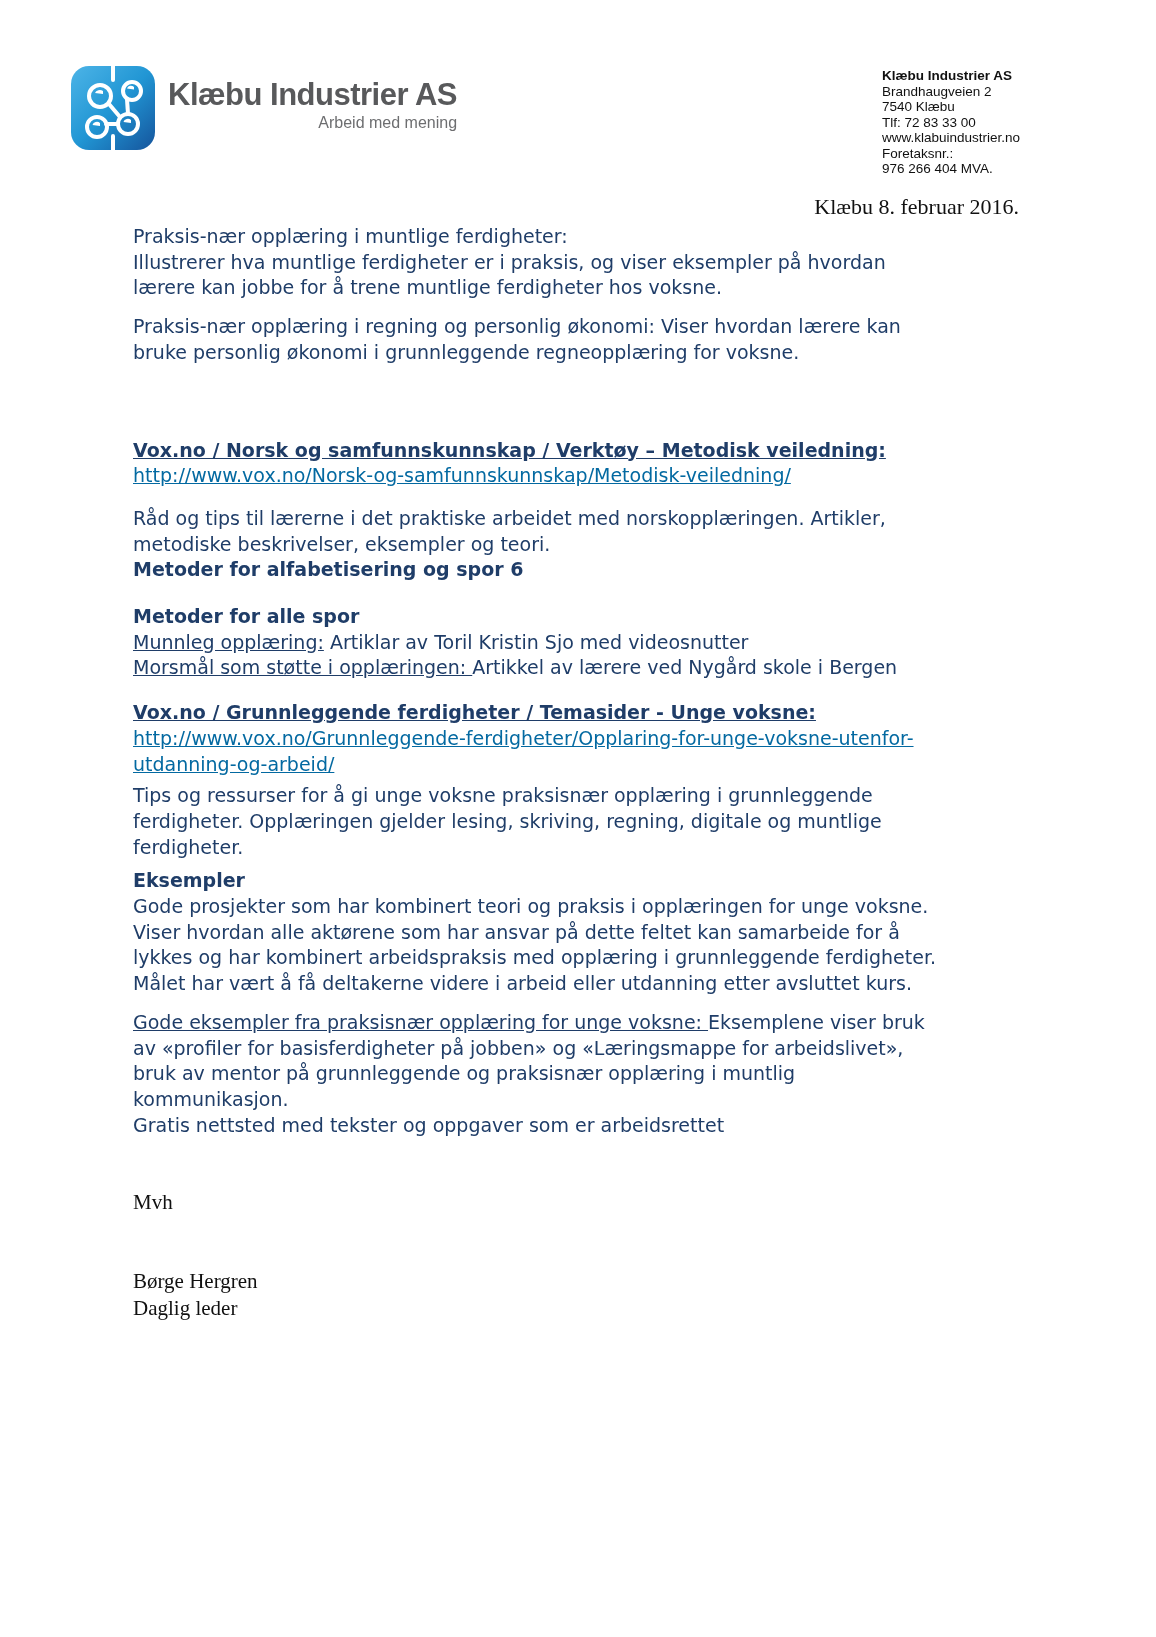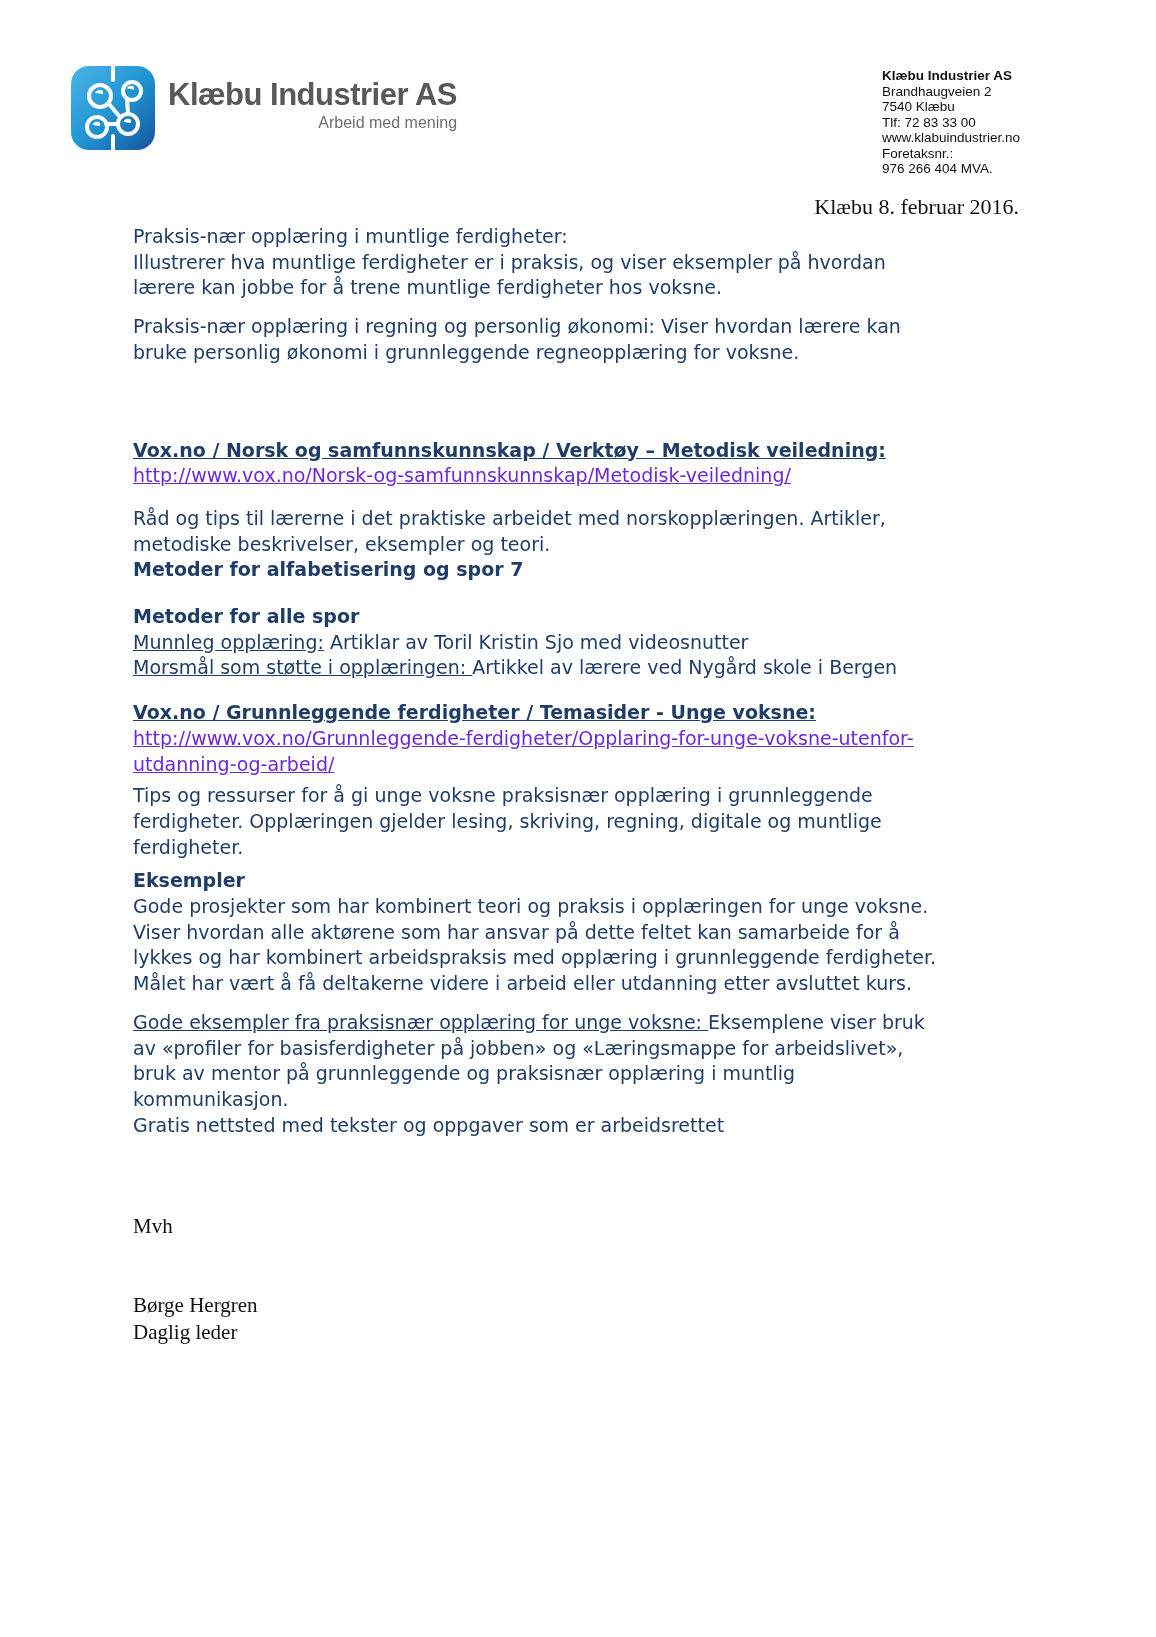--- a/index.html
+++ b/index.html
@@ -39,33 +39,33 @@
   }
   
   .body-col{
     position:absolute;left:133px;top:224px;width:1000px;
     font-size:19px;line-height:25.7px;color:#1f3d68;
   }
   .pre{white-space:pre-line;}
   .b{font-weight:bold;}
   .u{text-decoration:underline;}
   .navy{color:#1f3d68;}
-  .url{color:#6d28d9;text-decoration:underline;}
+  .url{color:#0369a1;text-decoration:underline;}
   .url-bright{color:#2323cd;text-decoration:underline;}
   p{margin:0;}
   .mt-p2{margin-top:13px;}
   .mt-s1h{margin-top:72px;}
   .mt-s1t{margin-top:17px;}
   .mt-s2h{margin-top:21px;}
   .mt-s3h{margin-top:19px;}
   .mt-s3t{margin-top:6px;}
   .mt-s4h{margin-top:8px;}
   .mt-s4i{margin-top:13px;}
   .mt-les{margin-top:39px;}
-  .mt-mvh{margin-top:75px;}
+  .mt-mvh{margin-top:51px;}
   .mt-sig{margin-top:52px;}
   .serif{
     font-family:"Liberation Serif", serif;
     font-size:21px;line-height:27px;color:#111111;
   }
   .sig-row{position:relative;height:60px;}
   .sig-left{position:absolute;left:0;top:0;}
   .sig-right{position:absolute;left:595px;top:0;}
 </style>
 </head>
@@ -124,21 +124,21 @@
     <p class="pre">Illustrerer hva muntlige ferdigheter er i praksis, og viser eksempler på hvordan
 lærere kan jobbe for å trene muntlige ferdigheter hos voksne.</p>
 
     <p class="pre mt-p2">Praksis-nær opplæring i regning og personlig økonomi: Viser hvordan lærere kan
 bruke personlig økonomi i grunnleggende regneopplæring for voksne.</p>
 
     <p class="mt-s1h"><span class="b u navy">Vox.no / Norsk og samfunnskunnskap / Verktøy – Metodisk veiledning:</span></p>
     <p><a class="url" href="#">http://www.vox.no/Norsk-og-samfunnskunnskap/Metodisk-veiledning/</a></p>
     <p class="pre mt-s1t">Råd og tips til lærerne i det praktiske arbeidet med norskopplæringen. Artikler,
 metodiske beskrivelser, eksempler og teori.</p>
-    <p class="b">Metoder for alfabetisering og spor 7</p>
+    <p class="b">Metoder for alfabetisering og spor 6</p>
 
     <p class="b mt-s2h">Metoder for alle spor</p>
     <p><span class="u">Munnleg opplæring:</span><span> Artiklar av Toril Kristin Sjo med videosnutter</span></p>
     <p><span class="u">Morsmål som støtte i opplæringen: </span><span>Artikkel av lærere ved Nygård skole i Bergen</span></p>
 
     <p class="mt-s3h"><span class="b u navy">Vox.no / Grunnleggende ferdigheter / Temasider - Unge voksne:</span></p>
     <p class="pre"><a class="url" href="#">http://www.vox.no/Grunnleggende-ferdigheter/Opplaring-for-unge-voksne-utenfor-
 utdanning-og-arbeid/</a></p>
     <p class="pre mt-s3t">Tips og ressurser for å gi unge voksne praksisnær opplæring i grunnleggende
 ferdigheter. Opplæringen gjelder lesing, skriving, regning, digitale og muntlige

